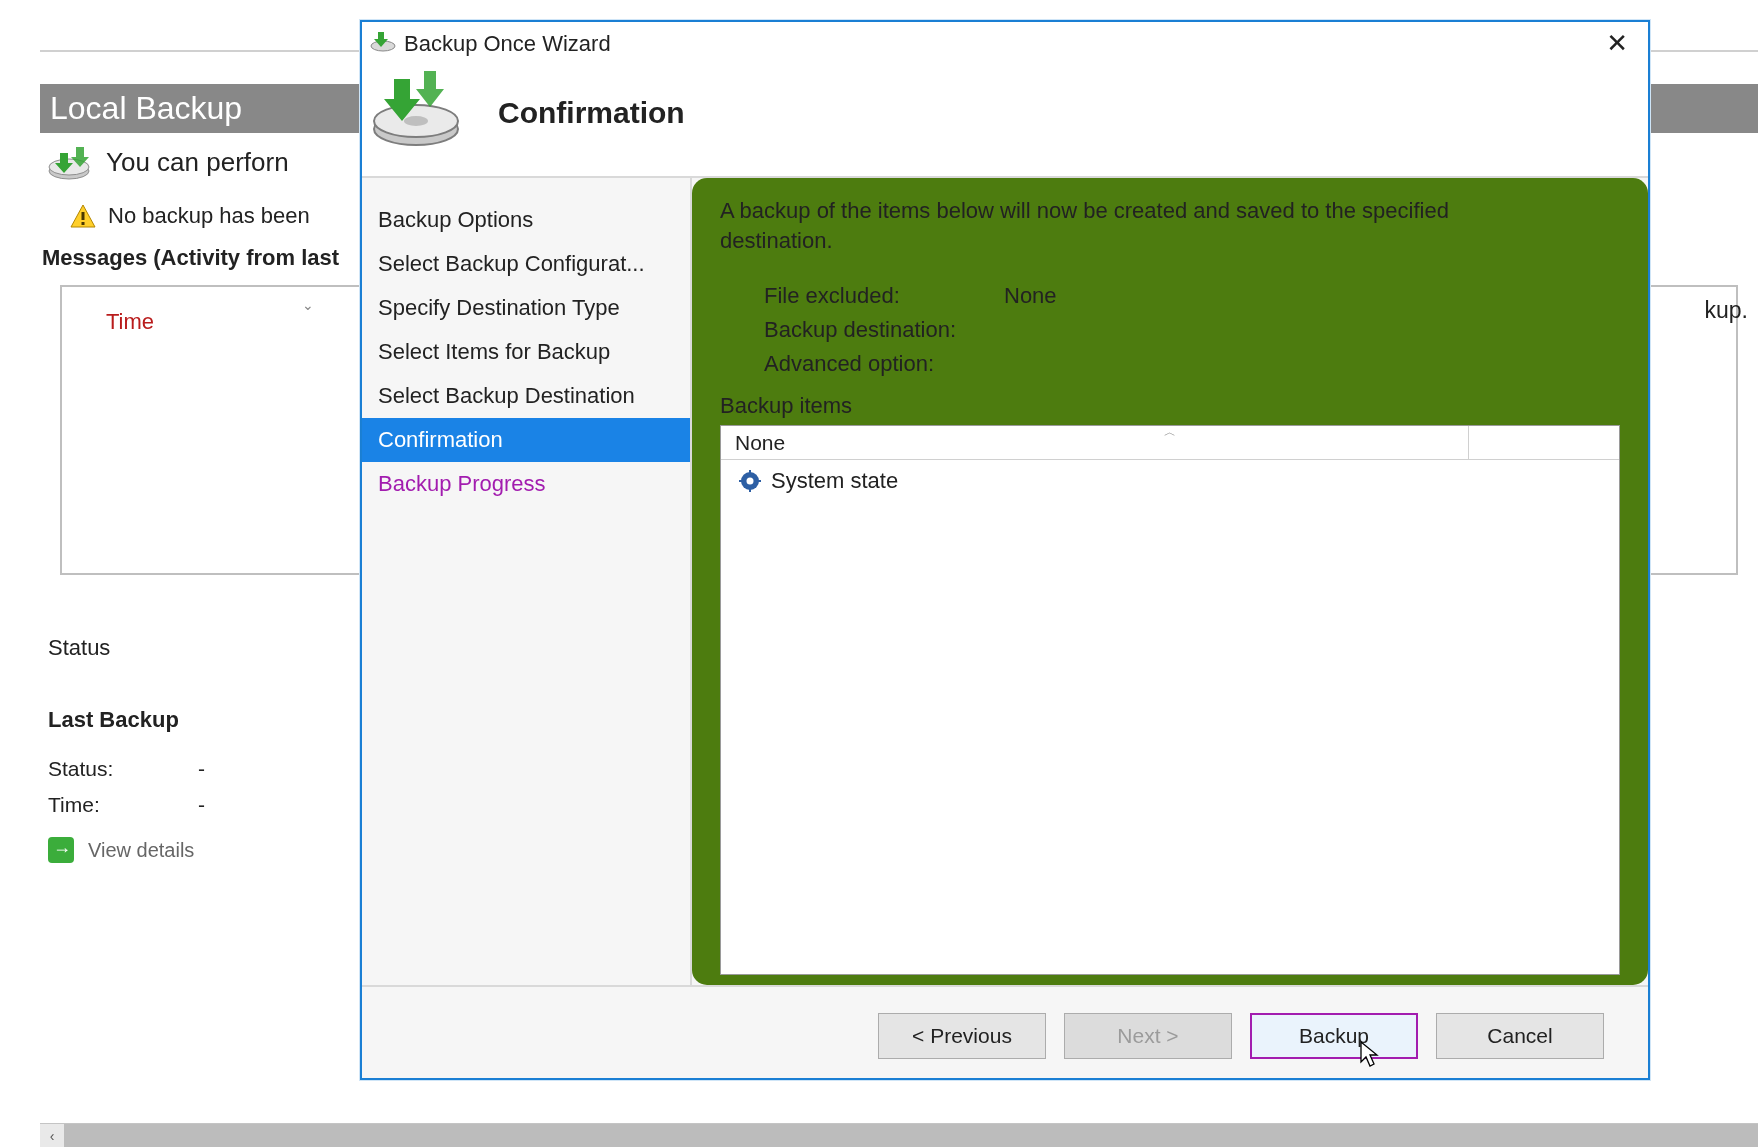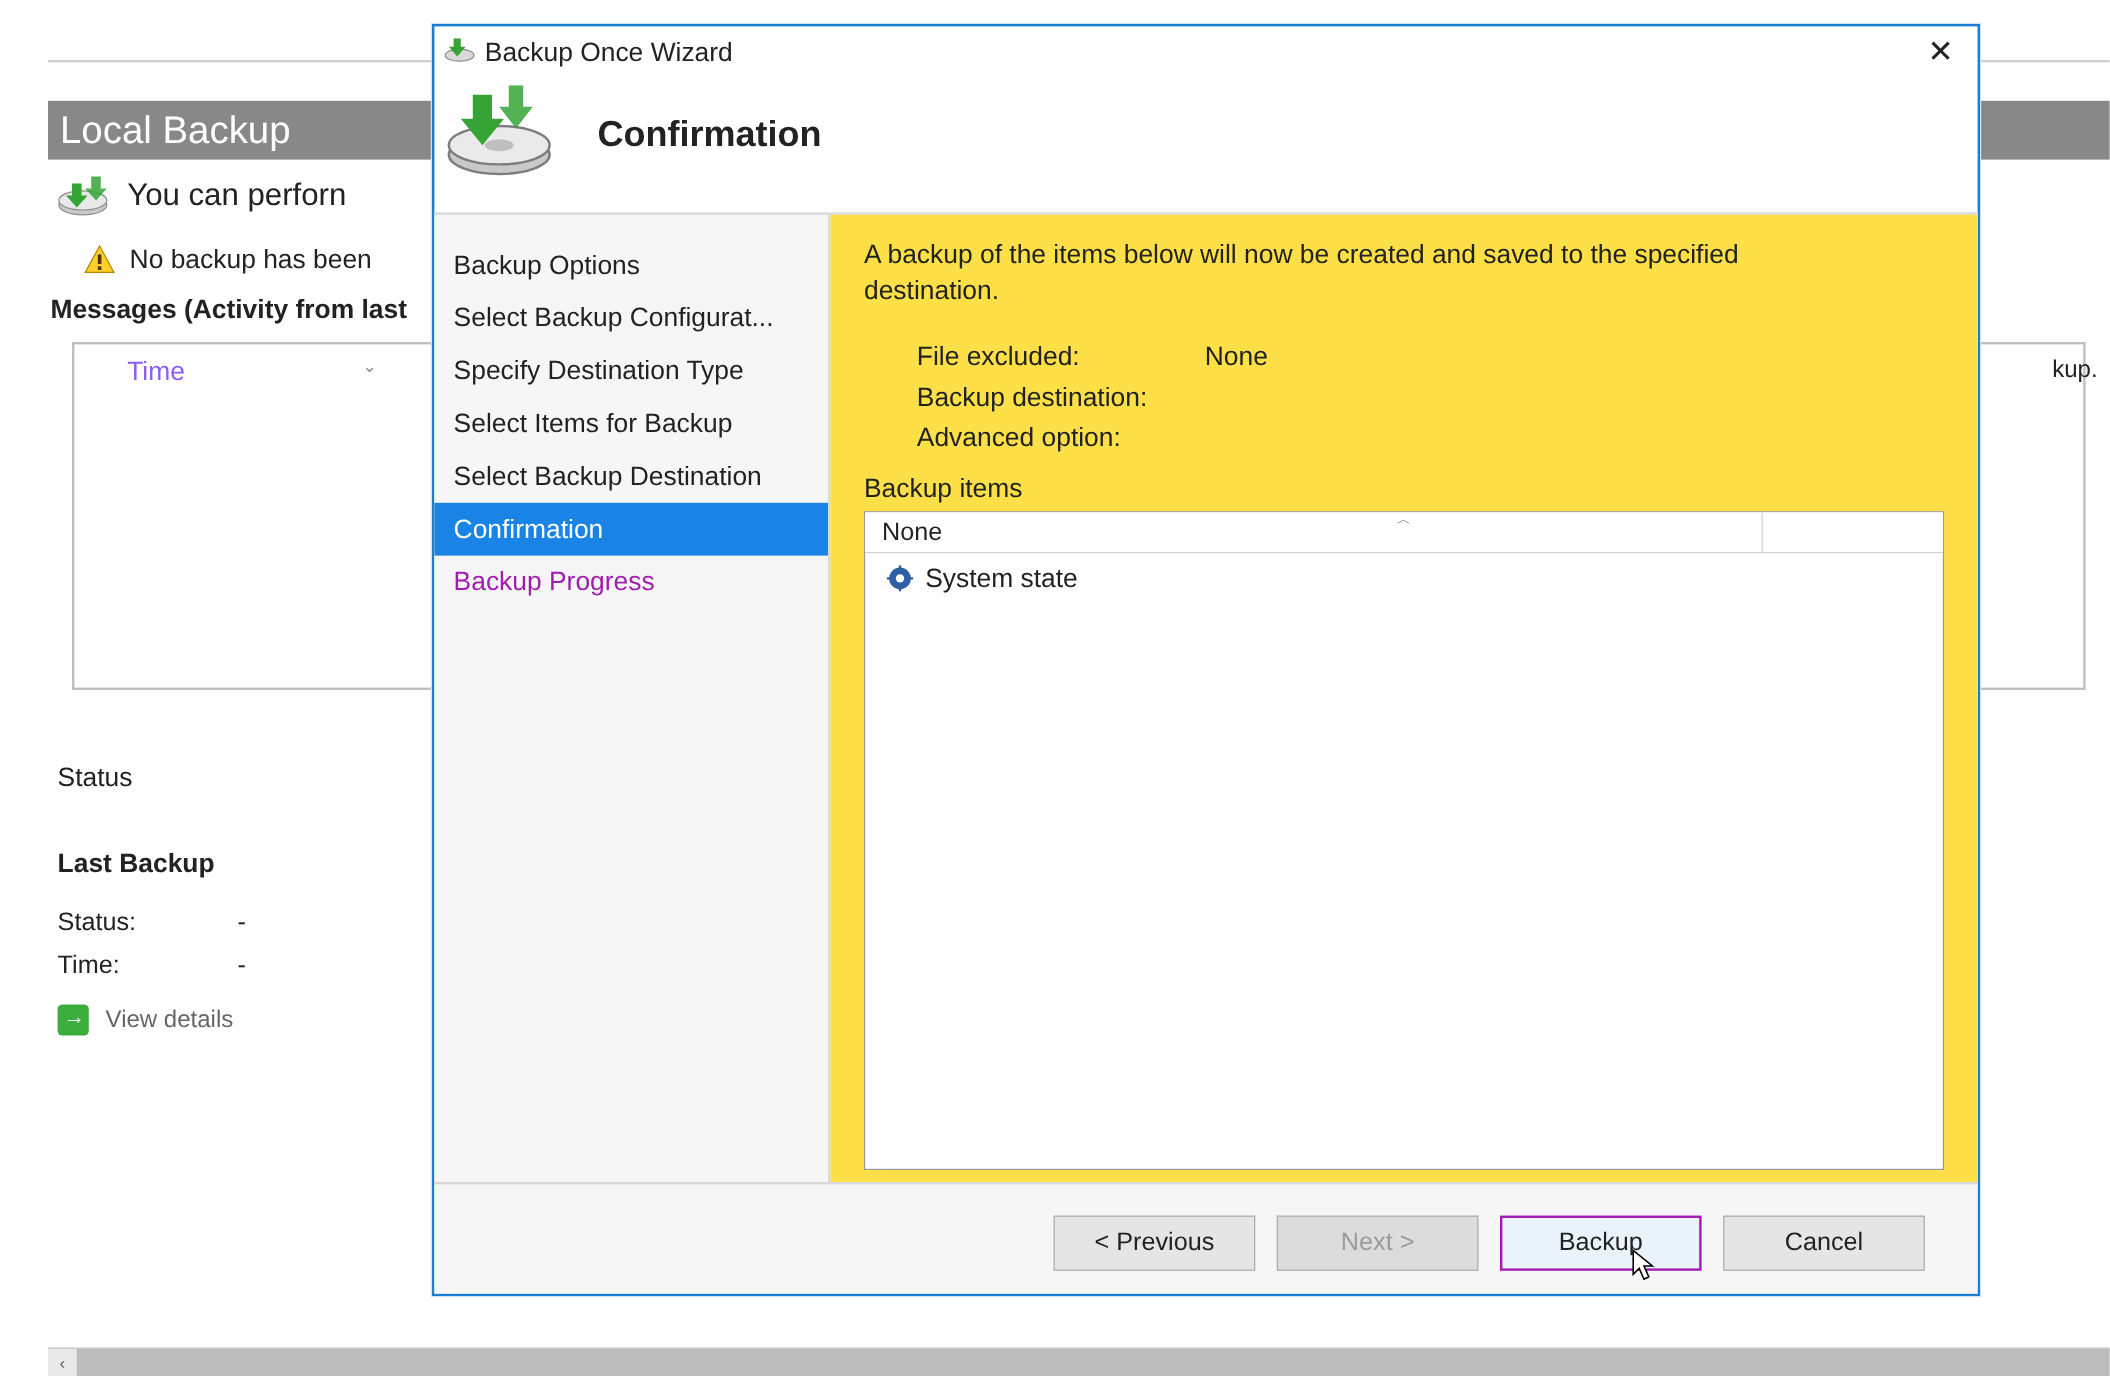--- a/index.html
+++ b/index.html
@@ -42,36 +42,36 @@
     font-size: 22px;
   }
   .bg-messages-box {
     border: 2px solid #bfbfbf;
     height: 290px;
     margin: 8px 20px 0 20px;
     background: #fff;
     position: relative;
   }
   .bg-time-col {
-    position: absolute; top: 10px; left: 44px;
-    font-size: 22px; color: #8b5cf6;
+    position: absolute; top: 22px; left: 44px;
+    font-size: 22px; color: #b91c1c;
   }
   .bg-time-chev {
     position: absolute; top: 10px; left: 240px;
     font-size: 14px; color: #888;
   }
 
   .bg-status-block { margin-top: 60px; padding-left: 8px; }
   .bg-status-title { font-weight: 400; font-size: 22px; color: #222; }
   .bg-lastbackup { font-weight: 700; margin-top: 46px; font-size: 22px; }
   .bg-kv { margin-top: 24px; }
   .bg-kv > div { display: flex; gap: 60px; font-size: 21px; padding-bottom: 12px; }
   .bg-kv-label { width: 90px; }
   .bg-viewdetails { display: flex; align-items: center; gap: 14px; margin-top: 8px; color: #666; }
-  .bg-right-trail { position:absolute; top:247px; right:10px; font-size:20px; color:#222; }
+  .bg-right-trail { position:absolute; top:247px; right:10px; font-size:23px; color:#222; }
 
   .hscroll {
     position: absolute; left: 40px; right: 0; bottom: 0;
     height: 24px; background: #e9e9e9; border-top: 1px solid #c4c4c4;
     display:flex; align-items:center;
   }
   .hscroll-btn { width:24px; height:24px; display:flex; align-items:center; justify-content:center; color:#555; font-size:14px; }
   .hscroll-track { flex:1; background:#bcbcbc; height:24px; }
 
   
@@ -120,22 +120,23 @@
     color: #222;
     white-space: nowrap; overflow:hidden; text-overflow: ellipsis;
     cursor: default;
   }
   .wiz-step.muted { color: #a21caf; }
   .wiz-step.active { background: #1a83e6; color:#fff; }
 
   .wiz-content {
     flex:1; padding: 18px 28px 10px 28px;
     display:flex; flex-direction:column;
-    background:#fde047;
+    background:#4d7c0f;
     min-height:0;
+    border-radius:15px;
   }
   .wiz-desc { font-size:22px; line-height:1.35; max-width: 820px; }
   .wiz-fields { margin-top: 24px; margin-left: 44px; }
   .wiz-fields div { display:flex; gap: 10px; font-size:22px; padding: 4px 0; }
   .wiz-fields .lbl { width: 230px; }
 
   .backup-items-label { margin-top: 12px; font-size:22px; }
 
   .items-box {
     flex:1; margin-top:6px; background:#fff; border:1px solid #9a9a9a;

